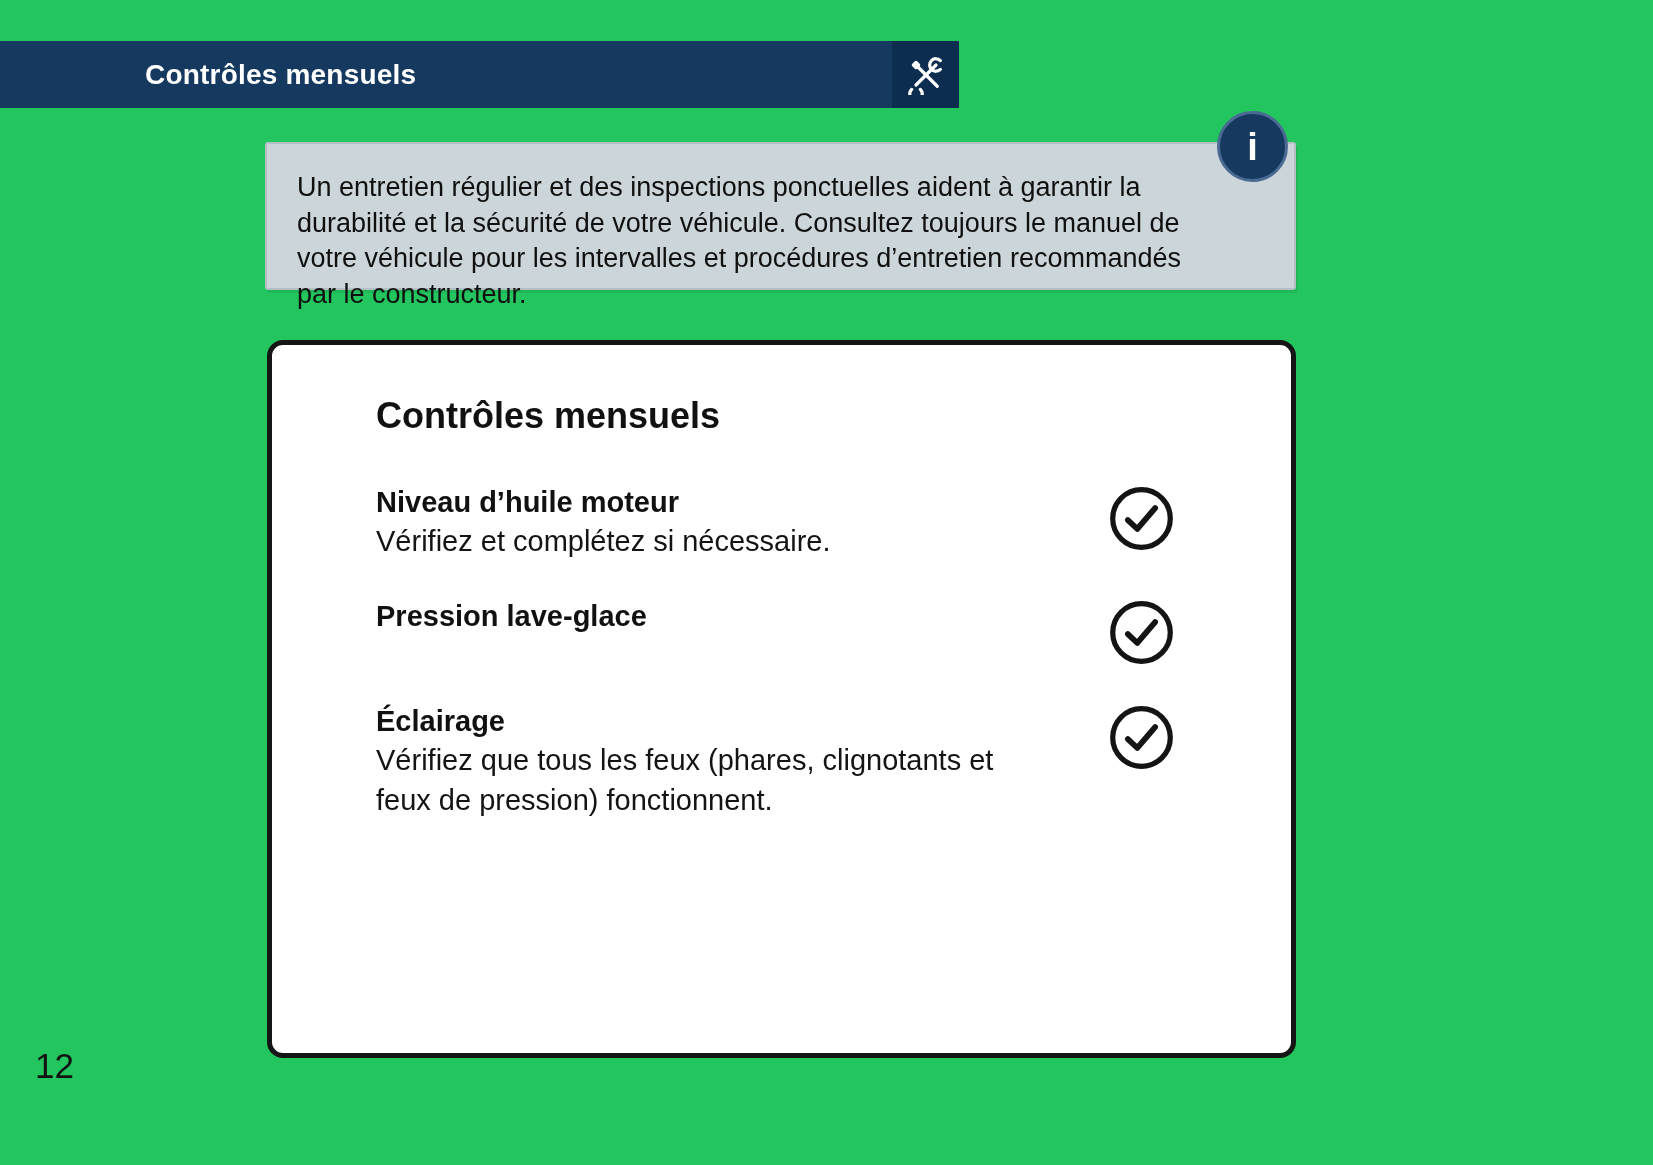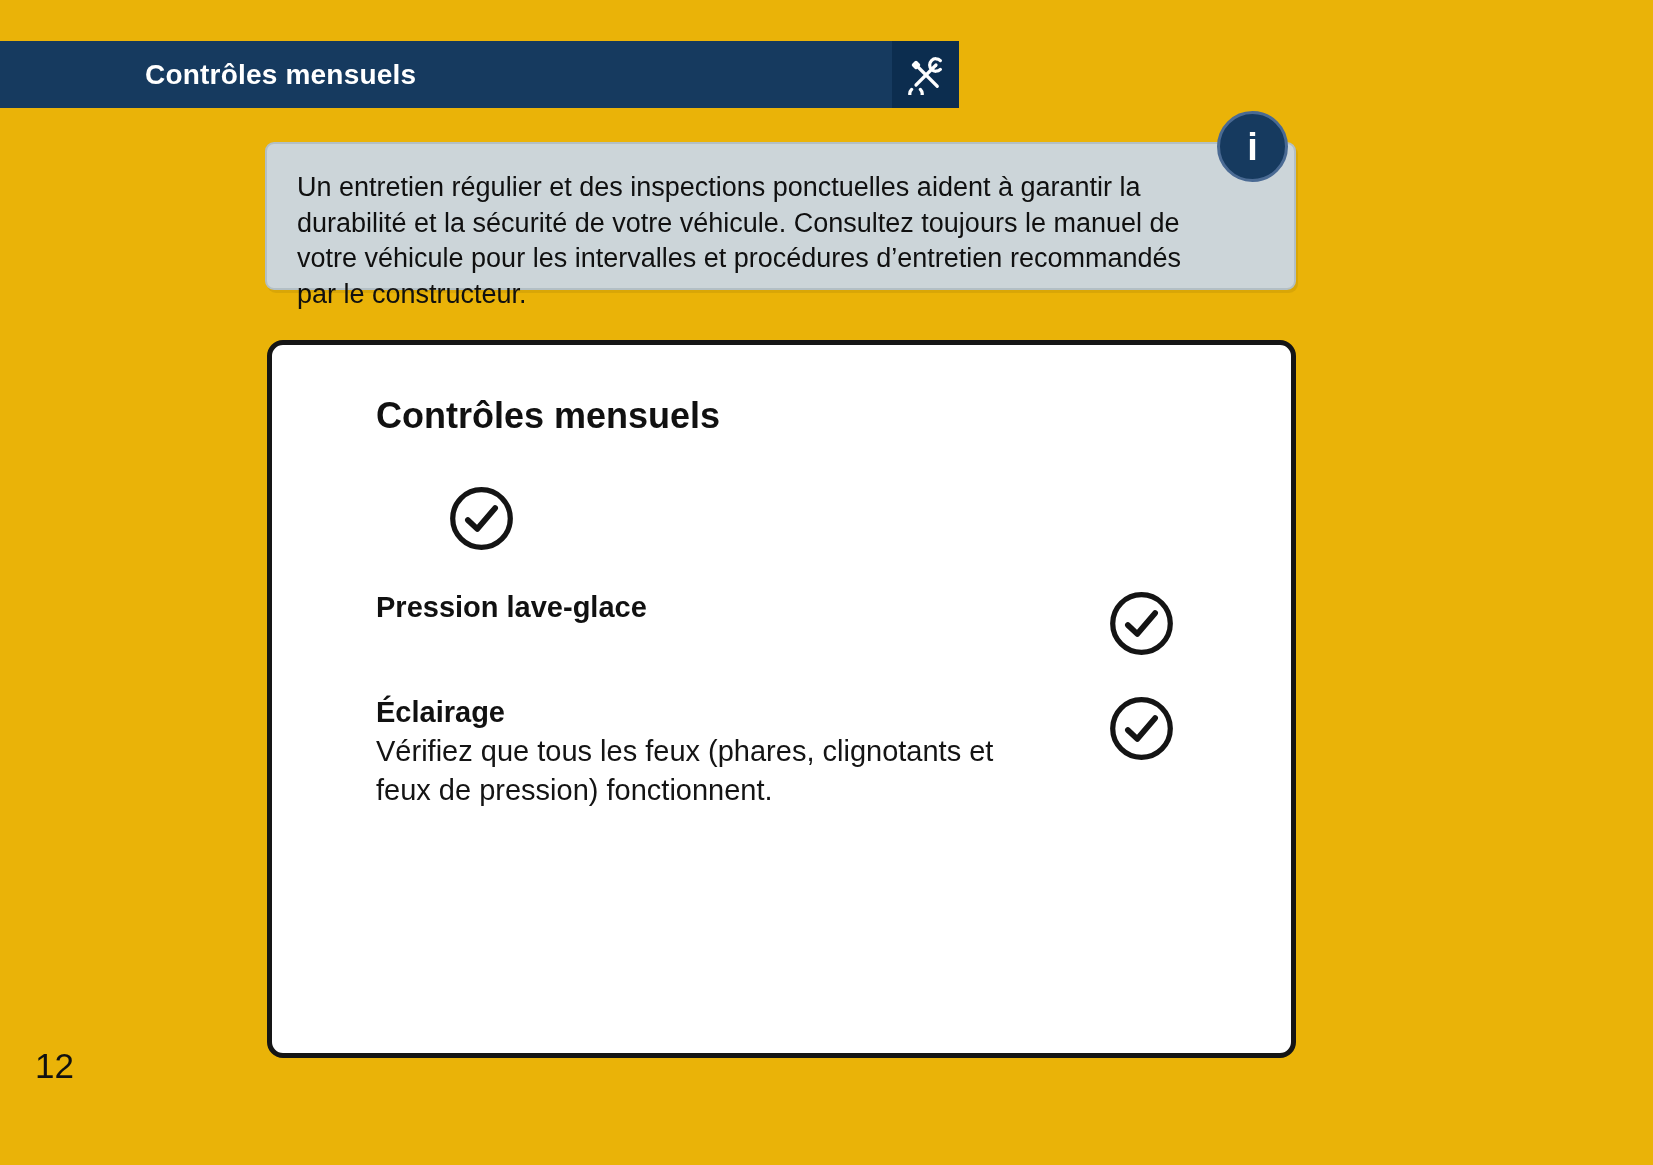--- a/index.html
+++ b/index.html
@@ -5,21 +5,21 @@
   :root{
     --navy:#163a5f;
     --navy-dark:#0c2d4f;
     --info-bg:#ccd5d9;
     --info-border:#b3bfc5;
     --ink:#141414;
   }
   *{box-sizing:border-box;}
   html,body{margin:0;padding:0;background:#ffffff;}
   body{font-family:"Liberation Sans","DejaVu Sans",sans-serif;color:var(--ink);}
-  .canvas{position:relative;width:1653px;height:1165px;background:#eab308;overflow:hidden;}
+  .canvas{position:relative;width:1653px;height:1165px;background:#22c55e;overflow:hidden;}
 
   
   .topbar{
     position:absolute;left:0;top:41px;width:959px;height:67px;
     background:var(--navy);display:flex;align-items:center;
   }
   .topbar-title{
     padding-left:145px;color:#ffffff;font-weight:bold;font-size:28px;letter-spacing:.2px;
   }
   .topbar-iconbox{
@@ -32,21 +32,21 @@
   .info-badge{
     position:absolute;left:1217px;top:111px;width:71px;height:71px;border-radius:50%;
     background:var(--navy);border:3px solid #4a6a93;
     display:flex;align-items:center;justify-content:center;z-index:3;
   }
   .info-badge span{color:#ffffff;font-weight:bold;font-size:38px;line-height:1;}
 
   
   .info-box{
     position:absolute;left:265px;top:142px;width:1031px;height:148px;
-    background:var(--info-bg);border:2px solid var(--info-border);border-radius:9px;
+    background:var(--info-bg);border:2px solid var(--info-border);border-radius:3px;
     box-shadow:2px 3px 0 rgba(0,0,0,0.07);
     padding:26px 70px 24px 30px;z-index:2;
   }
   .info-box p{
     margin:0;font-size:27px;line-height:1.32;color:#101010;max-width:940px;
   }
 
   
   .checklist-card{
     position:absolute;left:267px;top:340px;width:1029px;height:718px;
@@ -93,20 +93,24 @@
   </div>
 
   <div class="info-box">
     <p>Un entretien régulier et des inspections ponctuelles aident à garantir la durabilité et la sécurité de votre véhicule. Consultez toujours le manuel de votre véhicule pour les intervalles et procédures d’entretien recommandés par le constructeur.</p>
   </div>
 
   <section class="checklist-card">
     <h2 class="checklist-title">Contrôles mensuels</h2>
     <div id="checklist-items">
   <div class="check-item">
+    <div class="check-text">
+      <div class="check-heading">Niveau d’huile moteur</div>
+      <div class="check-desc">Vérifiez et complétez si nécessaire.</div>
+    </div>
     <span class="check-icon">
       <svg viewBox="0 0 64 64" aria-hidden="true">
         <circle cx="32" cy="32" r="27.5" fill="none" stroke="#141414" stroke-width="5"></circle>
         <path d="M19 33.5 L28 42 L45 22" fill="none" stroke="#141414" stroke-width="5.5" stroke-linecap="round" stroke-linejoin="round"></path>
       </svg>
     </span>
   </div>
 
   <div class="check-item">
     <div class="check-text">

